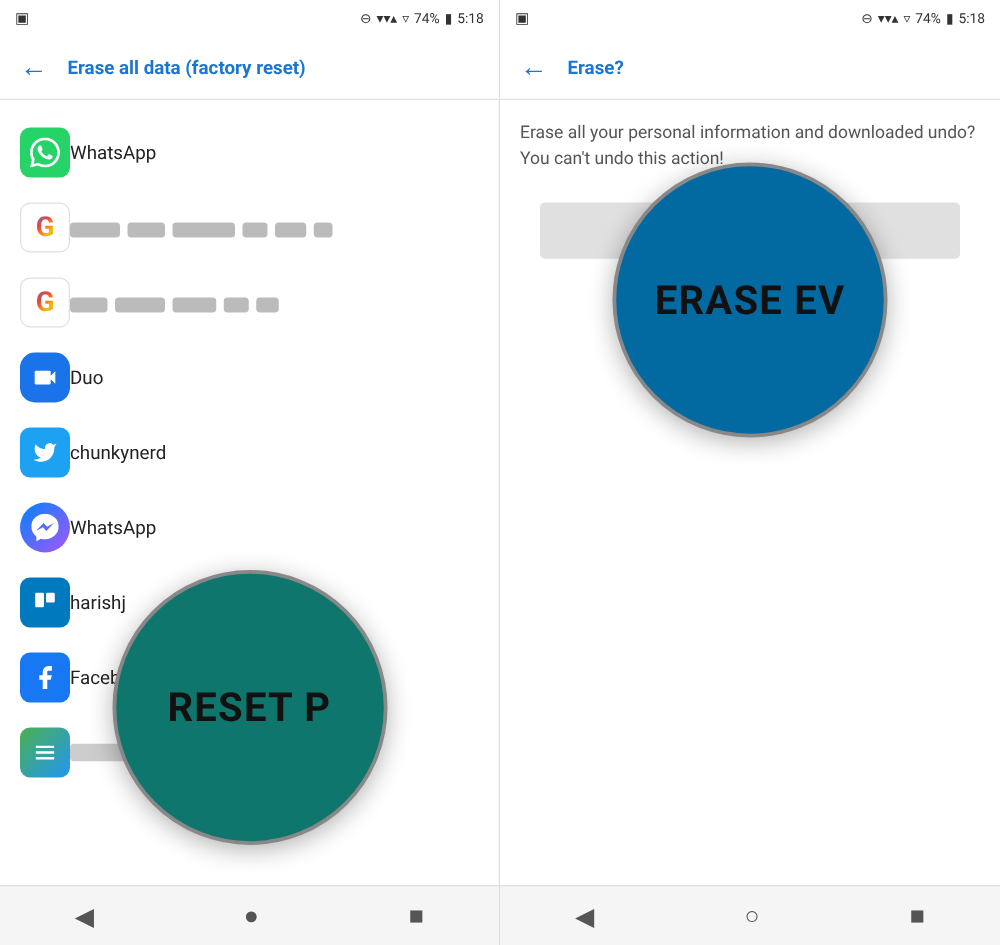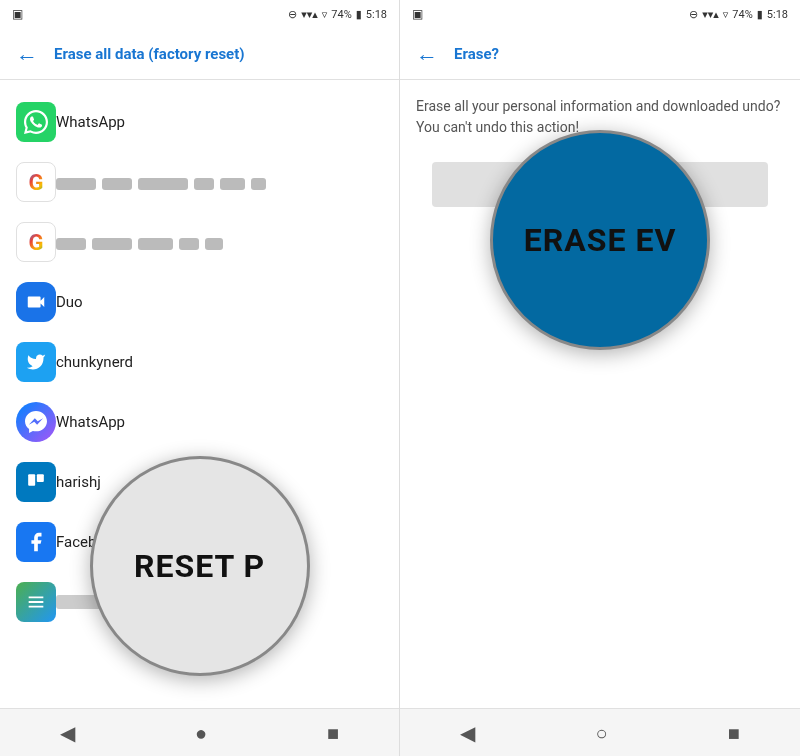--- a/index.html
+++ b/index.html
@@ -173,21 +173,21 @@
       padding: 8px 24px;
     }
 
     
     .magnify-circle-left {
       position: absolute;
       width: 220px;
       height: 220px;
       border-radius: 50%;
       border: 3px solid #888;
-      background: #e5e5e5;
+      background: #0f766e;
       bottom: 80px;
       left: 50%;
       transform: translateX(-50%);
       display: flex;
       align-items: center;
       justify-content: center;
       overflow: hidden;
       box-shadow: 0 4px 20px rgba(0,0,0,0.3);
       z-index: 10;
     }

